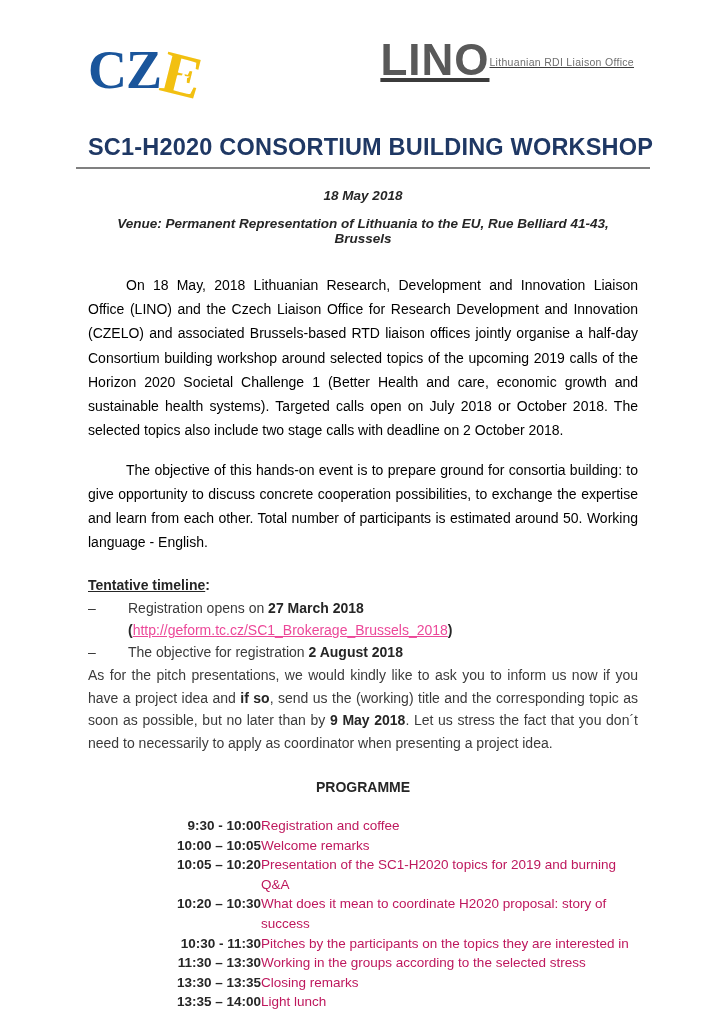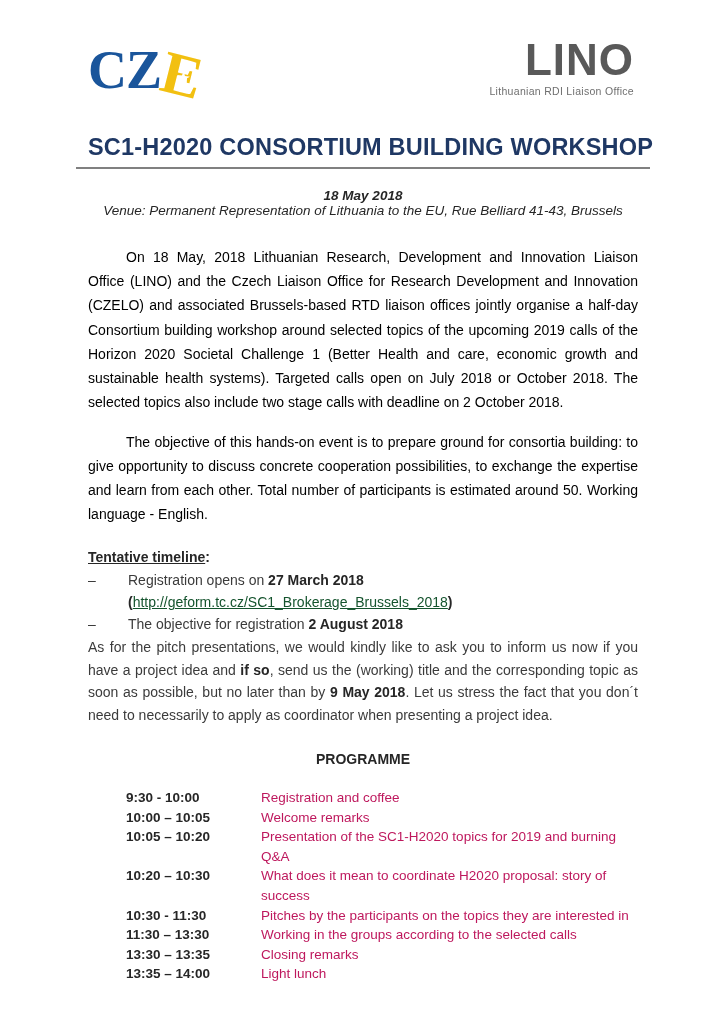--- a/index.html
+++ b/index.html
@@ -19,63 +19,63 @@
   }
   .czelo .cz, .czelo .lo { display:inline-block; }
   .czelo .e-tilt {
     display:inline-block; color:#f2c011; font-size:60px;
     transform:rotate(14deg); position:relative; top:7px; margin:0 -1px 0 1px;
   }
   .czelo .e-star {
     position:absolute; top:24px; left:14px; color:#ffffff; font-size:17px;
     transform:rotate(-6deg); font-family:"DejaVu Sans", sans-serif;
   }
-  .lino { display:flex; flex-direction:column; align-items:flex-end; margin-top:6px; margin-right:4px; }
+  .lino { display:flex; flex-direction:row; align-items:center; margin-top:6px; margin-right:4px;text-decoration:underline; }
   .lino-name {
     font-size:44px; font-weight:bold; color:#595959; line-height:1;
     letter-spacing:1px;
   }
   .lino-sub { font-size:10.5px; color:#6f6f6f; margin-top:3px; letter-spacing:0.3px; }
 
   
   .doc-title {
     margin-top:16px; text-align:center; font-size:23.5px; font-weight:bold;
     color:#1f3864; letter-spacing:0.2px; white-space:nowrap;
   }
   .title-rule { border-bottom:2.5px solid #808080; margin:6px -12px 0 -12px; }
   .date-line {
     margin-top:19px; text-align:center; font-weight:bold; font-style:italic;
     font-size:13.5px; color:#262626;
   }
   .venue-line {
-    text-align:center; font-weight:normal; font-style:italic;
+    margin-top:13px; text-align:center; font-weight:bold; font-style:italic;
     font-size:13.5px; color:#262626;
   }
 
   
   .para {
     margin-top:27px; font-size:14px; line-height:1.73; text-align:justify;
     text-indent:38px; color:#000000;
   }
   .para.follow { margin-top:15px; }
   b.strong { color:#262626; }
 
   .tl-heading { margin-top:21px; font-size:14px; font-weight:bold; color:#262626; line-height:1.55; }
   .tl-heading .u { text-decoration:underline;margin-top:32px; }
   .tl-item { display:flex; font-size:14px; line-height:1.58; }
   .tl-dash { width:40px; flex:0 0 40px; }
   .tl-text { flex:1; }
-  a.doclink { color:#14532d; text-decoration:underline; cursor:pointer; }
+  a.doclink { color:#ec4899; text-decoration:underline; cursor:pointer; }
 
   .pitch { margin-top:1px; font-size:14px; line-height:1.6; text-align:justify; color:#3b3b3b; }
 
   .prog-heading { margin-top:25px; text-align:center; font-weight:bold; font-size:14px; color:#262626; }
   .prog-table { margin-top:21px; margin-left:38px; }
   .prog-row { display:flex; line-height:19.6px; font-size:13.5px; }
-  .prog-time { flex:0 0 135px; font-weight:bold; color:#262626; }
+  .prog-time { flex:0 0 135px; font-weight:bold; color:#262626;text-align:right; }
   .prog-activity { flex:1; color:#be185d; }
 </style>
 </head>
 <body>
 
 <div class="page">
 
   <div class="logo-row">
     <div class="czelo">
       <span class="cz">CZ</span><span class="e-tilt"><span>E</span><span class="e-star">★</span></span>
@@ -126,21 +126,21 @@
     <div class="prog-row">
       <span class="prog-time">10:20 – 10:30</span>
       <span class="prog-activity">What does it mean to coordinate H2020 proposal: story of success</span>
     </div>
     <div class="prog-row">
       <span class="prog-time">10:30 - 11:30</span>
       <span class="prog-activity">Pitches by the participants on the topics they are interested in</span>
     </div>
     <div class="prog-row">
       <span class="prog-time">11:30 – 13:30</span>
-      <span class="prog-activity">Working in the groups according to the selected calls</span>
+      <span class="prog-activity">Working in the groups according to the selected stress</span>
     </div>
     <div class="prog-row">
       <span class="prog-time">13:30 – 13:35</span>
       <span class="prog-activity">Closing remarks</span>
     </div>
     <div class="prog-row">
       <span class="prog-time">13:35 – 14:00</span>
       <span class="prog-activity">Light lunch</span>
     </div>
   </div>

